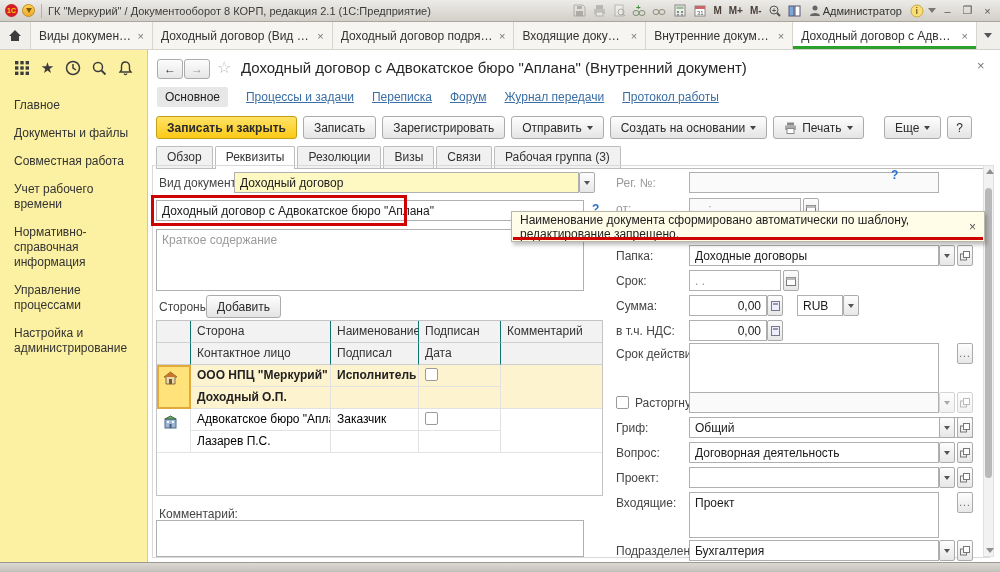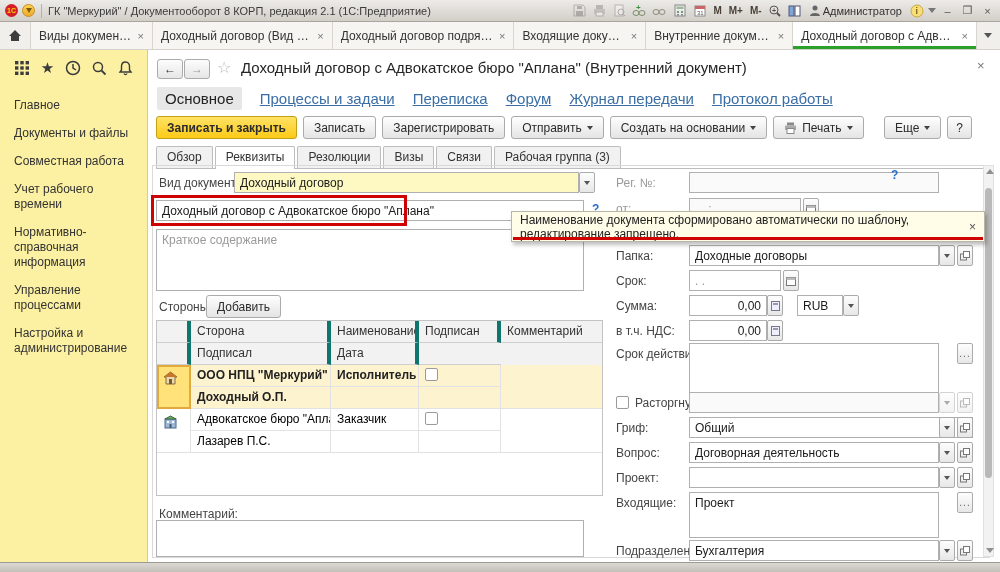--- a/index.html
+++ b/index.html
@@ -50,21 +50,21 @@
   #content { position:absolute; left:149px; top:50px; width:851px; height:512px; background:#fff; overflow:hidden; }
 
   .navbtn { width:26px; height:20px; border:1px solid #ababab; border-radius:3px;
     background:linear-gradient(#fdfdfd,#e6e6e6); font-size:12px; color:#333;
     display:flex; align-items:center; justify-content:center; }
   .navbtn.fwd { color:#9a9a9a; }
   #doc-title { position:absolute; left:92px; top:9px; font-size:15px; color:#262626; }
   #doc-close { position:absolute; left:828px; top:8px; font-size:13px; color:#777; }
   .fav-star { position:absolute; left:68px; top:8px; font-size:16px; color:#b9b9b9; }
 
-  .navlinks { position:absolute; left:8px; top:37px; display:flex; gap:18px; font-size:15px; align-items:center; }
+  .navlinks { position:absolute; left:8px; top:37px; display:flex; gap:18px; font-size:12px; align-items:center; }
   .navlink { color:#3a6ea5; text-decoration:underline; cursor:pointer; white-space:nowrap; }
   .navlink.current { color:#222; background:#e7e7e7; text-decoration:none; padding:3px 8px; border-radius:2px; }
 
   .cmdbar { position:absolute; left:7px; top:66px; display:flex; gap:6px; align-items:center; }
   .btn { height:23px; border:1px solid #ababab; border-radius:3px; background:linear-gradient(#fefefe,#e4e4e4);
     font-size:12px; color:#2b2b2b; display:flex; align-items:center; padding:0 10px; gap:5px; white-space:nowrap; }
   .btn-yellow { background:linear-gradient(#ffe265,#fcca18); border-color:#c2a117; font-weight:bold; }
   .btn .tri { width:0; height:0; border-left:3px solid transparent; border-right:3px solid transparent; border-top:4px solid #444; }
   .cmd-right { position:absolute; right:28px; top:66px; display:flex; gap:6px; }
 
@@ -95,21 +95,21 @@
   .red-box { position:absolute; border:3px solid #cf0202; pointer-events:none; }
   #tooltip { position:absolute; left:362px; top:161px; width:474px; height:31px; background:#fffce8;
     border:1px solid #b9b6a8; box-shadow:2px 3px 4px rgba(0,0,0,.25); font-size:12px; color:#222;
     display:flex; align-items:center; padding:0 8px; z-index:30; }
   #tooltip .bar { position:absolute; left:1px; right:1px; bottom:1px; height:3px; background:#cf0202; }
   #tooltip .x { margin-left:auto; color:#555; font-size:12px; padding-left:8px; }
 
   
   #ptable { position:absolute; left:7px; top:270px; width:447px; height:176px; border:1px solid #c3c3c3; font-size:12px; }
   .hrow { display:grid; grid-template-columns:34px 140px 88px 82px 1fr; background:#f2f2f2; }
-  .hcell { border-right:4px solid #0f766e; border-bottom:1px solid #cfcfcf; padding:3px 6px; color:#333; height:22px; overflow:hidden; white-space:nowrap; }
+  .hcell { border-right:1px solid #0f766e; border-bottom:1px solid #cfcfcf; padding:3px 6px; color:#333; height:22px; overflow:hidden; white-space:nowrap; }
   .drow { display:grid; grid-template-columns:34px 140px 88px 82px 1fr; }
   .dcell { border-right:1px solid #e2e2e2; border-bottom:1px solid #e2e2e2; padding:3px 6px; height:22px; overflow:hidden; white-space:nowrap; position:relative; }
   .row-sel { background:#fdf3cf; }
   .cell-sel { background:#ffe27a; outline:2px solid #e2a93c; outline-offset:-2px; }
   .bold { font-weight:bold; color:#222; }
 
   
   .vscroll { position:absolute; right:6px; top:115px; width:11px; height:392px; background:#f2f2f2; border:1px solid #e0e0e0; }
   .vthumb { position:absolute; left:1px; width:7px; border-radius:4px; background:#b9b9b9; }
   .varrow { position:absolute; left:2px; width:0; height:0; border-left:4px solid transparent; border-right:4px solid transparent; }
@@ -387,20 +387,21 @@
   <div id="ptable">
     <div class="hrow">
       <div class="hcell"></div>
       <div class="hcell">Сторона</div>
       <div class="hcell">Наименование</div>
       <div class="hcell">Подписан</div>
       <div class="hcell" style="border-right:none;">Комментарий</div>
     </div>
     <div class="hrow">
       <div class="hcell"></div>
+      <div class="hcell">Контактное лицо</div>
       <div class="hcell">Подписал</div>
       <div class="hcell">Дата</div>
       <div class="hcell" style="border-right:none;"></div>
     </div>
 
     <div class="drow row-sel">
       <div class="dcell cell-sel" style="grid-row:span 2;height:44px;">
         <svg width="15" height="14" style="margin-top:3px;">
             <path d="M7.5 1L1 6h2v7h9V6h2z" fill="#e8d9b0" stroke="#8a6b34"></path>
             <path d="M7.5 1L1 6h13z" fill="#c8762a"></path>

